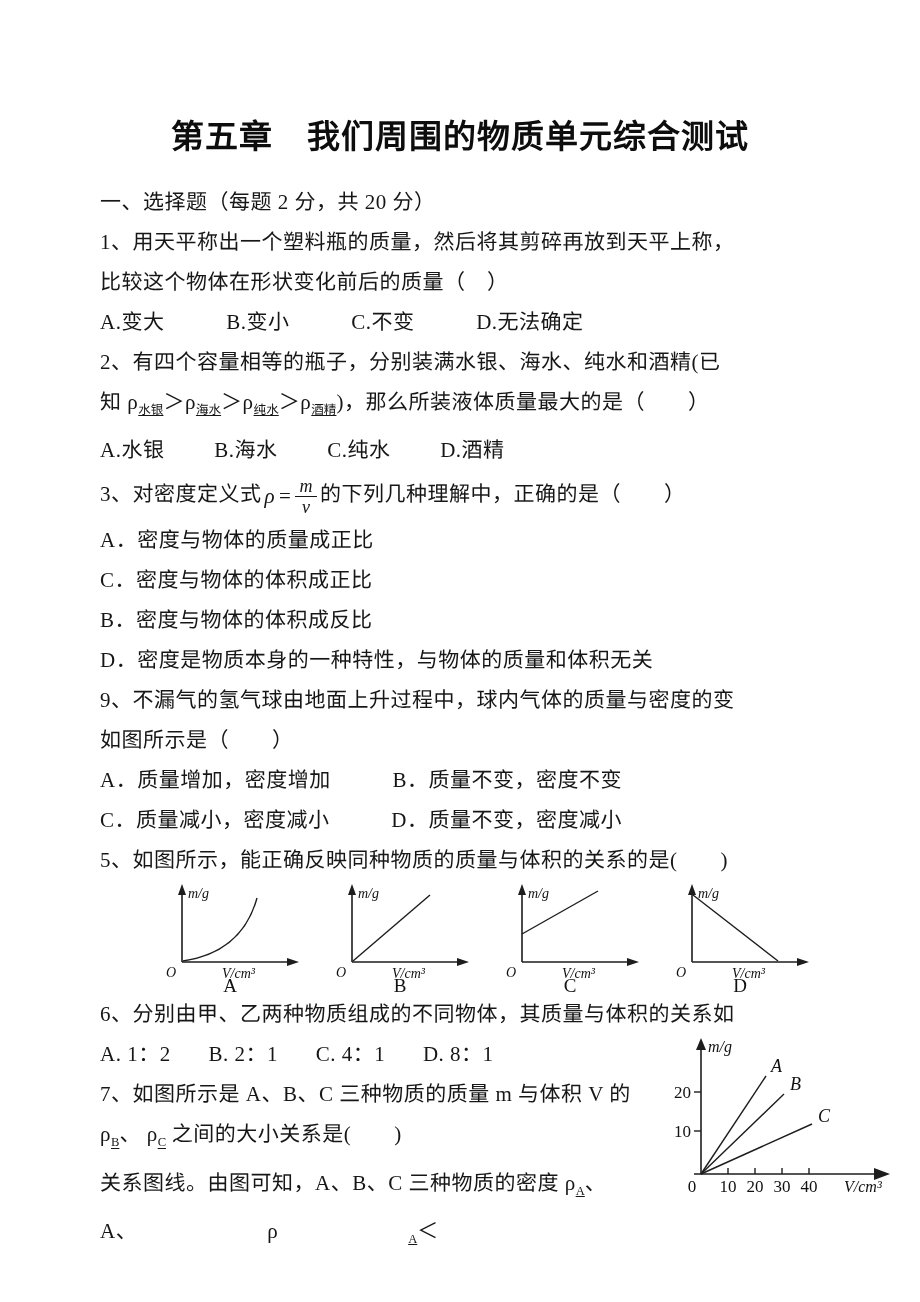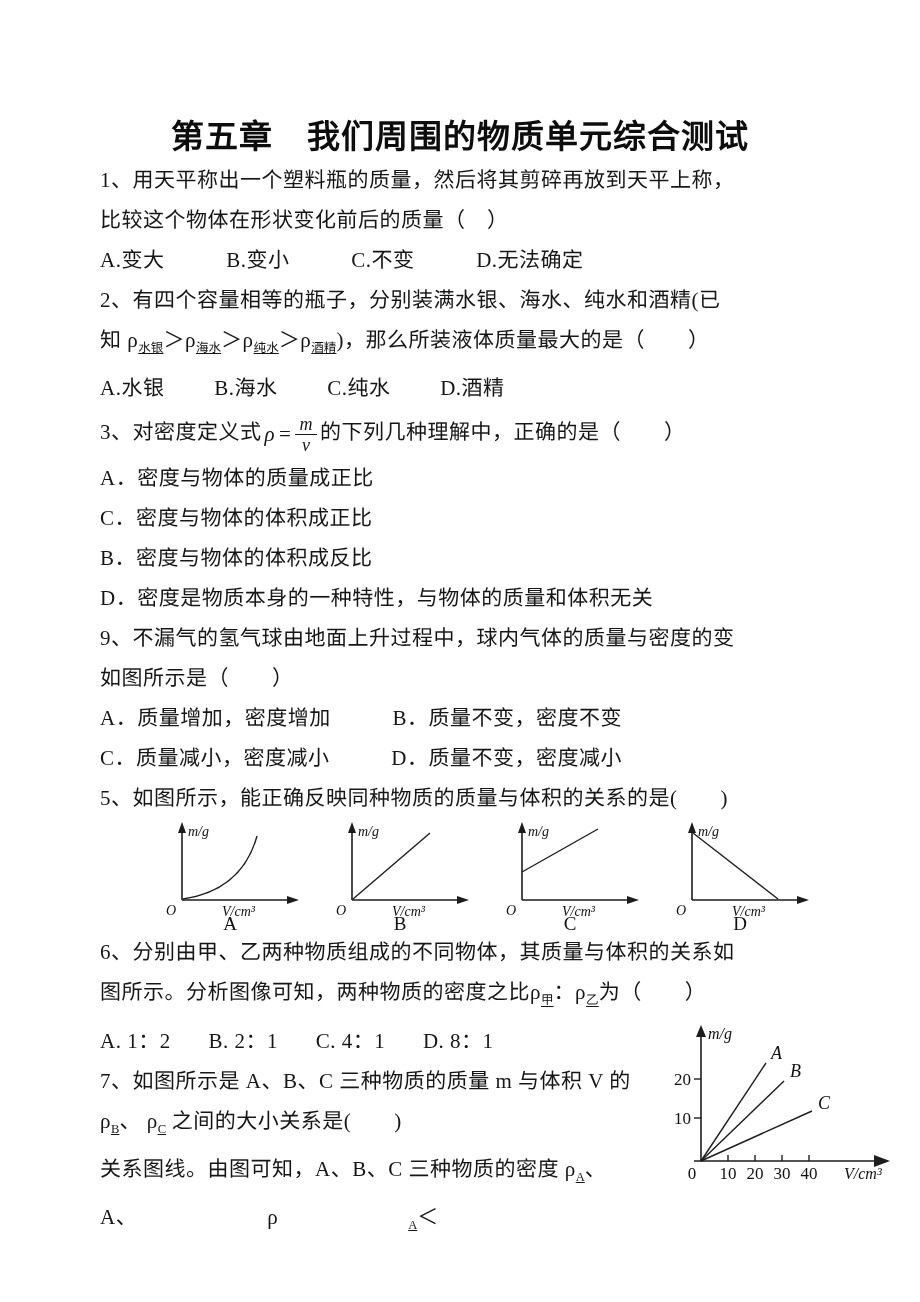--- a/index.html
+++ b/index.html
@@ -55,20 +55,21 @@
   .q7fig .it-lab  { font-size:16px; font-style:italic; fill:#111; font-family:"Liberation Serif","DejaVu Serif",serif; }
   .q7fig .ser-lab { font-size:18px; font-style:italic; fill:#111; font-family:"Liberation Serif","DejaVu Serif",serif; }
 </style>
 </head>
 <body>
 
 <div class="page">
 
   <h1 class="title">第五章　我们周围的物质单元综合测试</h1>
 
+  <div class="line section">一、选择题（每题 2 分，共 20 分）</div>
 
   <div>
     <div class="line">1、用天平称出一个塑料瓶的质量，然后将其剪碎再放到天平上称，</div>
     <div class="line">比较这个物体在形状变化前后的质量（　）</div>
     <div class="line opts gap-lg">
       <span>A.变大</span>
       <span>B.变小</span>
       <span>C.不变</span>
       <span>D.无法确定</span>
     </div>
@@ -165,21 +166,20 @@
         <text class="lab" x="64" y="96">V/cm³</text>
         <line class="cv" x1="25" y1="13" x2="110" y2="79"></line>
         <text class="letter" x="72" y="110" text-anchor="middle">D</text>
       </svg>
 
     </div>
   </div>
 
   <div>
     <div class="line">6、分别由甲、乙两种物质组成的不同物体，其质量与体积的关系如</div>
-    <div class="line"><span>图所示。分析图像可知，两种物质的密度之比</span><span>ρ</span><sub>甲</sub><span>：</span><span>ρ</span><sub>乙</sub><span>为（　　）</span></div>
 
     <svg class="q7fig" viewBox="0 0 256 162">
       <line class="ax" x1="45" y1="140" x2="45" y2="12"></line>
       <polygon class="ah" points="45,4 40,16 50,16"></polygon>
       <line class="ax" x1="38" y1="140" x2="222" y2="140"></line>
       <polygon class="ah" points="234,140 218,134 218,146"></polygon>
       <text class="it-lab" x="52" y="18">m/g</text>
       <line class="tick" x1="38" y1="58" x2="45" y2="58"></line>
       <line class="tick" x1="38" y1="97" x2="45" y2="97"></line>
       <text class="num-lab" x="18" y="64">20</text>

